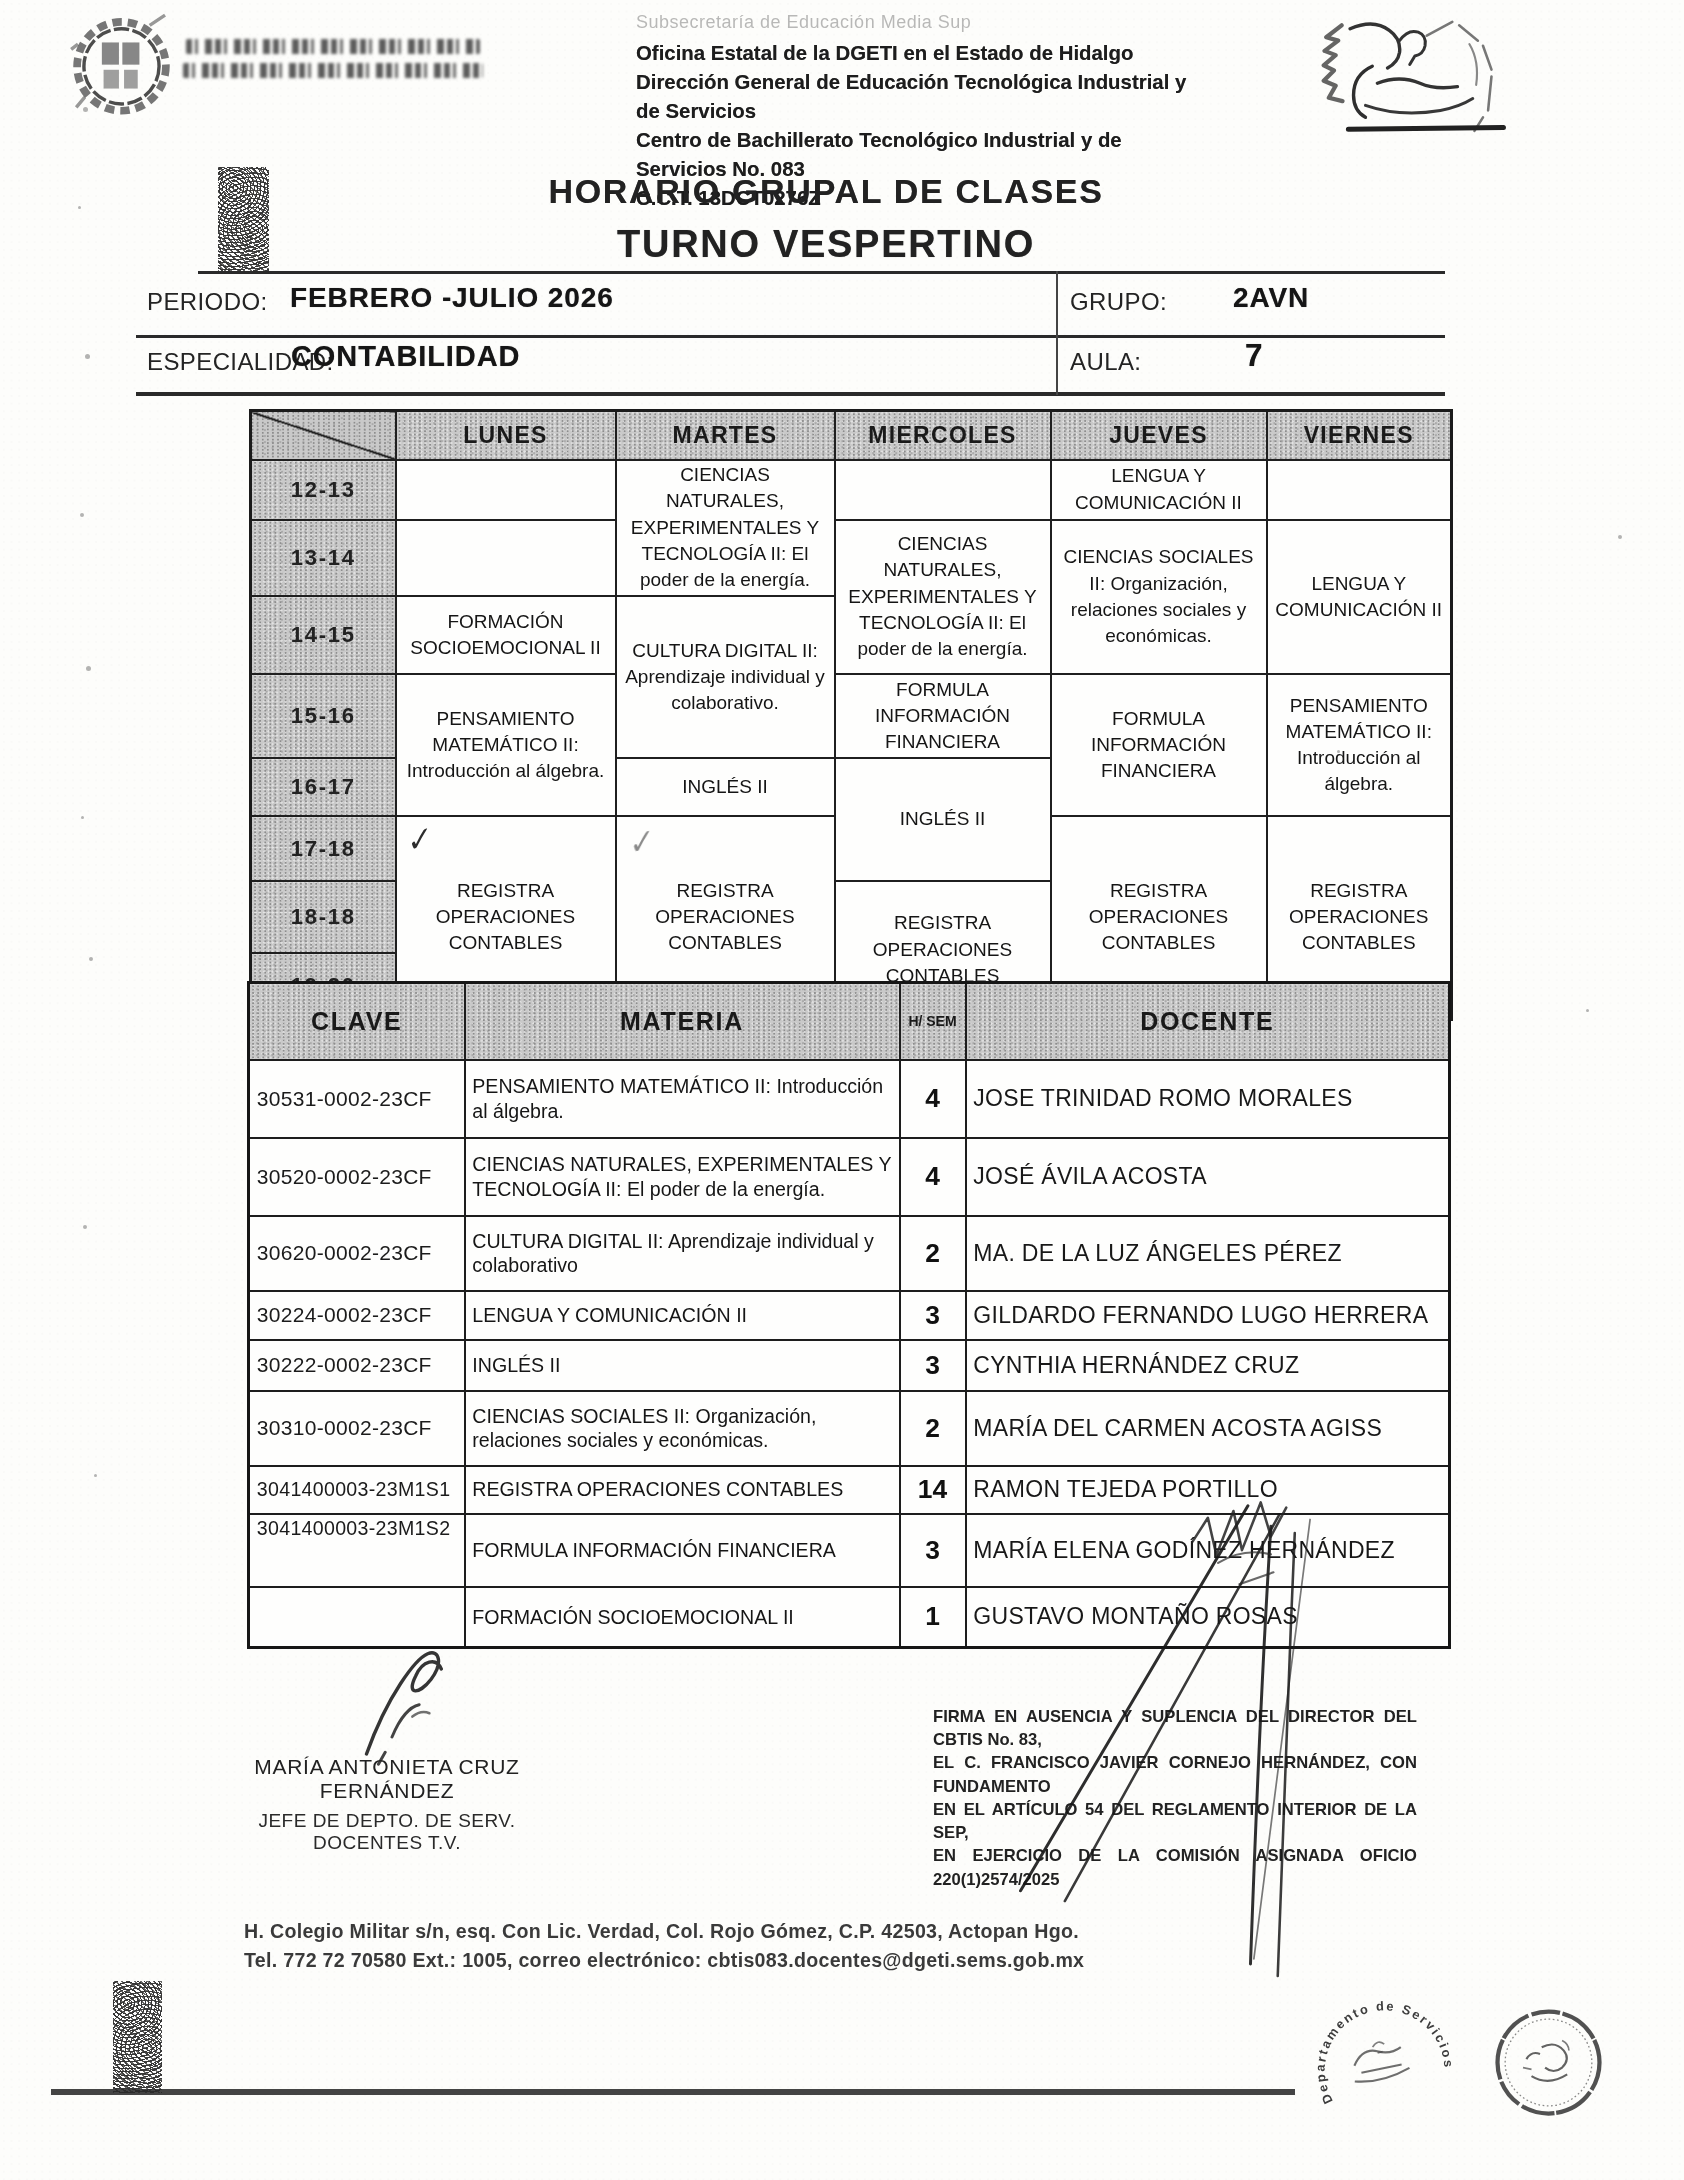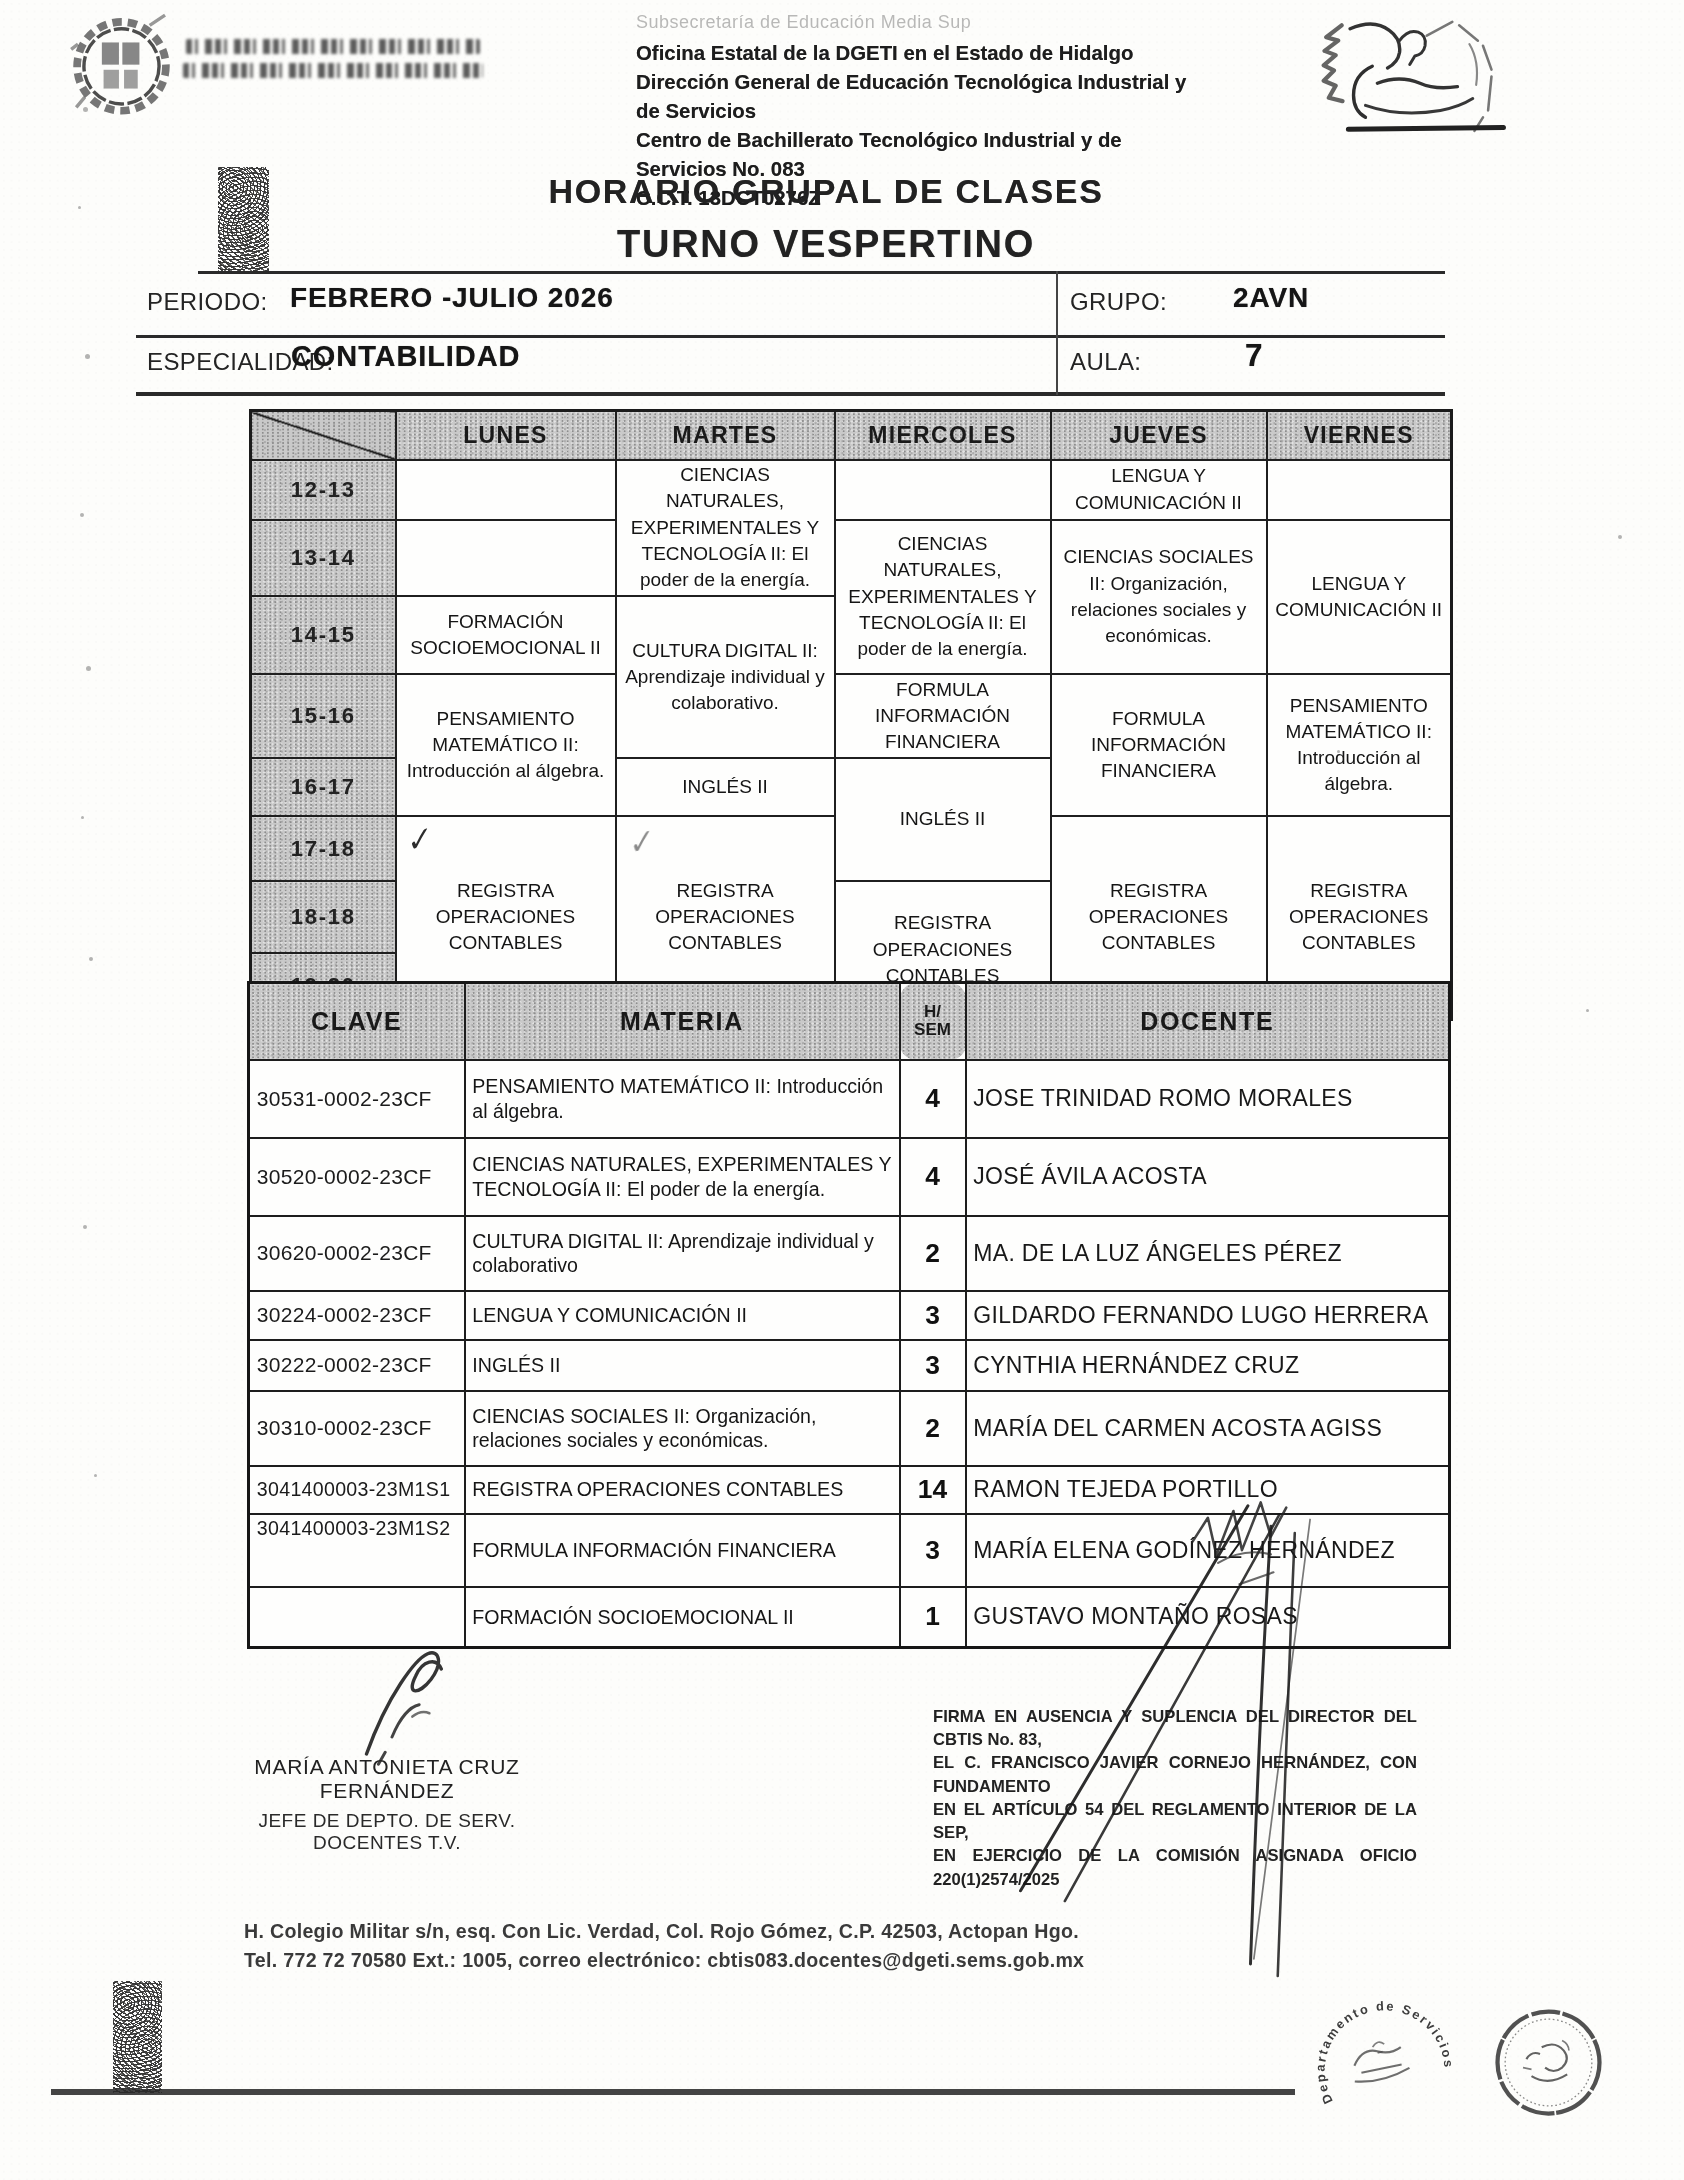--- a/index.html
+++ b/index.html
@@ -63,21 +63,21 @@
       background-size:100% 100%, 5.1px 3.4px, 7.7px 6px;}
   .cell{font-size:19px;line-height:1.38;color:#151515;}
   .cell.rel{position:relative;}
   .check{position:absolute;font-size:31px;color:#2d2d2d;transform:rotate(-14deg) skewX(-12deg);line-height:1;}
   .check.c-lun{left:10.2px;top:6.8px;}
   .check.c-mar{left:12px;top:8.5px;opacity:.55;filter:blur(0.3px);}
   
   .subj{left:247px;top:981px;width:1201px;border:3.4px solid #161616;background:#fefefd;}
   .subj th,.subj td{border:2.6px solid #1d1d1d;padding:2.6px 6.8px;vertical-align:middle;overflow:hidden;}
   .subj th{font-size:25px;font-weight:700;letter-spacing:1.7px;text-align:center;color:#191919;}
-  .subj th.hsem{font-size:17px;line-height:1.1;letter-spacing:0;border-radius:16px;}
+  .subj th.hsem{font-size:14px;line-height:1.1;letter-spacing:0;}
   .td-clave{font-size:21px;letter-spacing:0.3px;text-align:left;color:#1b1b1b;}
   .td-materia{font-size:19.6px;text-align:left;line-height:1.25;color:#161616;}
   .td-hsem{font-size:26.4px;font-weight:600;text-align:center;color:#111;}
   .td-docente{font-size:23px;text-align:left;letter-spacing:0.3px;color:#181818;}
   
   .sig-name{font-size:21px;letter-spacing:0.7px;color:#222;text-align:center;}
   .sig-title{font-size:19px;letter-spacing:0.5px;color:#2a2a2a;text-align:center;margin-top:6.8px;}
   .sig-right{font-size:16.6px;font-weight:700;line-height:1.4;color:#222;text-align:justify;}
   svg.stroke path{fill:none;stroke-linecap:round;stroke-linejoin:round;}
   

